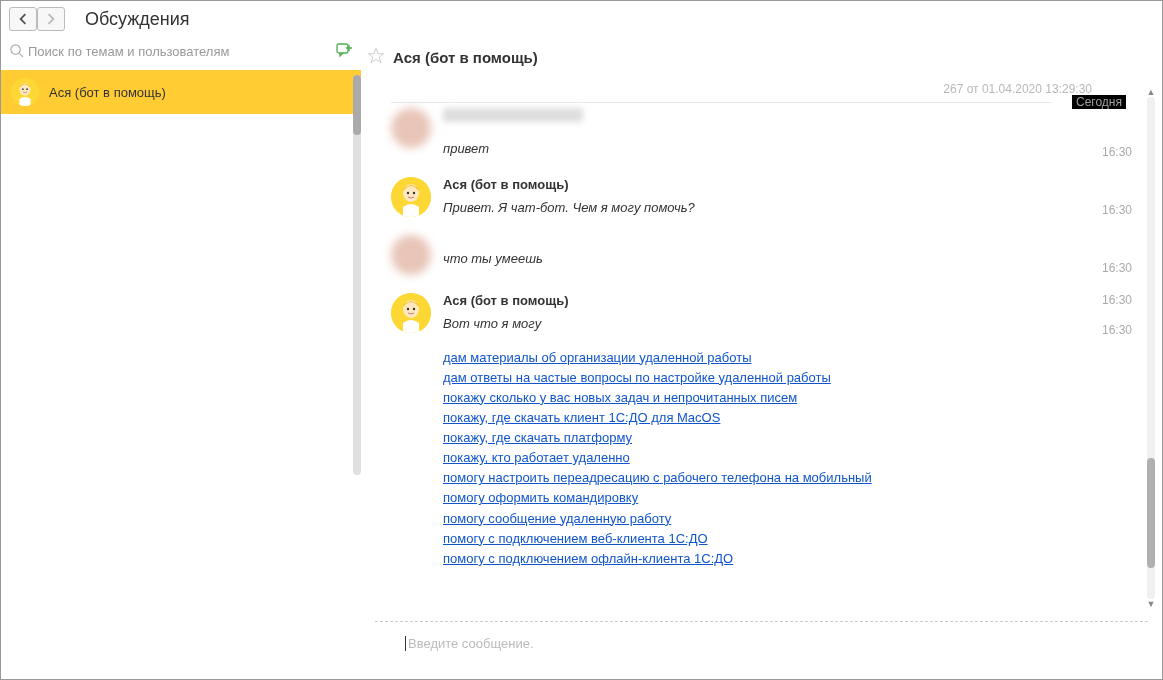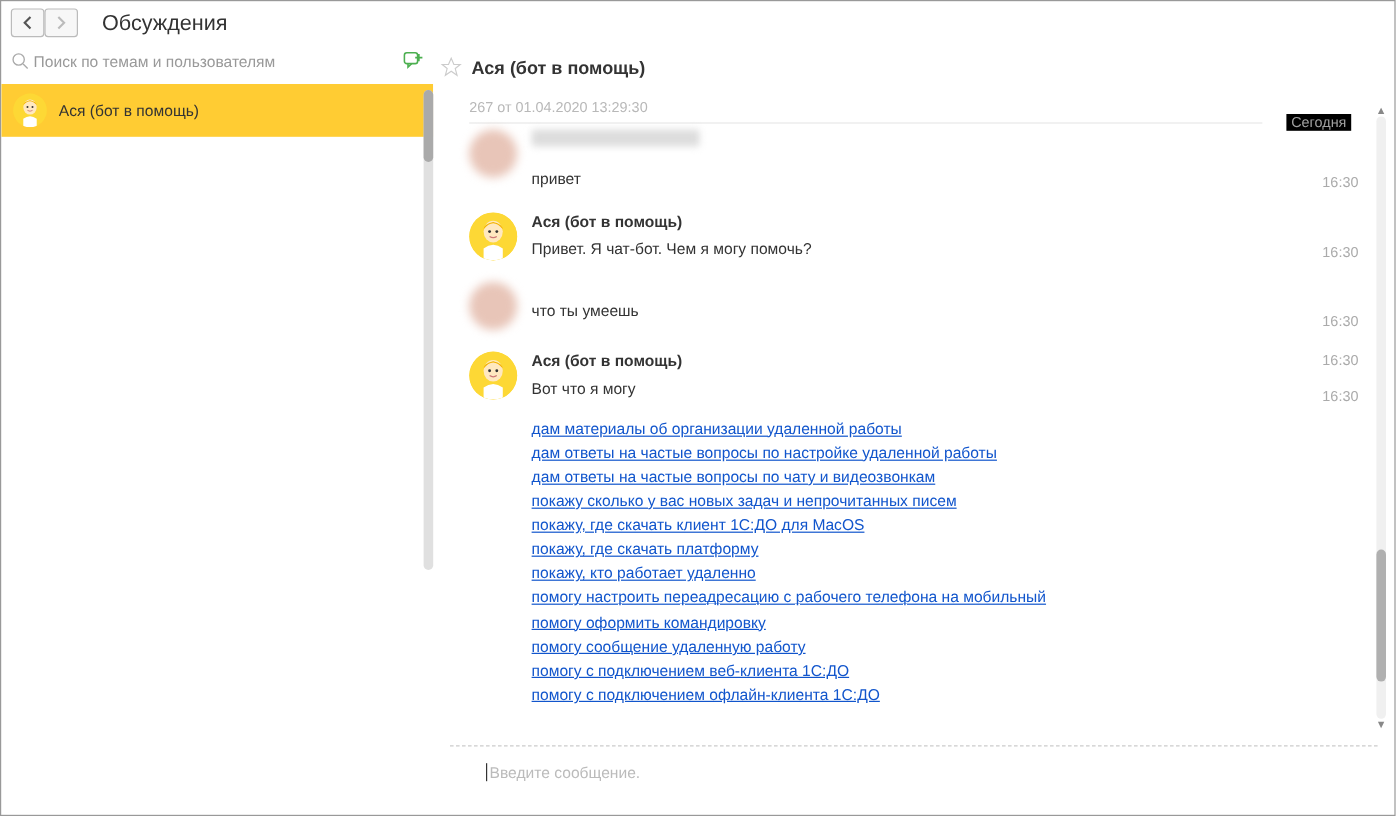--- a/index.html
+++ b/index.html
@@ -27,32 +27,32 @@
 
 .left-scroll { position: absolute; right: 0; top: 38px; width: 8px; height: 400px; background: #e0e0e0; border-radius: 4px; }
 .left-scroll-thumb { width: 8px; height: 60px; background: #aaa; border-radius: 4px; margin-top: 0; }
 
 .right { flex: 1; display: flex; flex-direction: column; position: relative; }
 .chat-header { display: flex; align-items: center; padding: 10px 20px 12px 6px; gap: 8px; }
 .star { color: #ccc; cursor: pointer; }
 .chat-title { font-size: 15px; font-weight: bold; }
 
 .chat-body { flex: 1; overflow-y: auto; padding: 0 30px 0 30px; position: relative; }
-.date-sep { text-align: left; color: #b8b8b8; font-size: 12px; margin: 2px 0 2px 0; padding-right: 40px; }
+.date-sep { text-align: right; color: #b8b8b8; font-size: 12px; margin: 2px 0 2px 0; padding-right: 40px; }
 .sep-line { position: relative; margin: 6px 0 12px 0; }
 .sep-line::before { content: ""; position: absolute; top: 50%; left: 0; right: 80px; border-top: 1px solid #e8e8e8; }
 .sep-label { position: absolute; right: 6px; top: -7px; background: #000000; color: #a0a0a0; font-size: 12px; padding: 0 4px; }
 
 .msg { display: flex; margin-bottom: 18px; gap: 12px; }
 .msg-avatar { width: 40px; height: 40px; border-radius: 50%; background: #fdd835; flex-shrink: 0; display:flex; align-items:center; justify-content:center; overflow:hidden;}
 .msg-avatar.blur { background: #e8c5b8; filter: blur(4px); }
 .msg-content { flex: 1; min-width: 0; }
 .msg-name { font-weight: bold; font-size: 13px; margin-bottom: 6px; }
 .msg-name.blur-name { display:inline-block; width:140px; height:14px; background:#ddd; filter:blur(3px); border-radius:2px;}
-.msg-text { font-size: 13px; line-height: 1.5; }
+.msg-text { font-size: 13px; line-height: 1.5; font-style: italic; }
 .msg-time { color: #aaa; font-size: 12px; padding-left: 8px; white-space: nowrap; }
 .msg-time-col { display: flex; flex-direction: column; gap: 16px; align-items: flex-end;}
 
 .link-list { margin-top: 0; }
 .link-list a { display: block; color: #1155cc; text-decoration: underline; font-size: 13px; line-height: 1.55; cursor: pointer; }
 
 .input-area { border-top: 1px dashed #ccc; margin: 6px 14px 14px 14px; padding: 14px 30px; }
 .msg-input { width: 100%; border: none; outline: none; font-size: 13px; border-left: 1px solid #333; padding-left: 2px;}
 .msg-input::placeholder { color: #bbb; }
 
@@ -185,21 +185,20 @@
               <path d="M12 30 Q20 24 28 30 L28 40 L12 40 Z" fill="#fff"></path>
             </svg>
         </div>
         <div class="msg-content">
           <div class="msg-name">Ася (бот в помощь)</div>
           <div class="msg-text">Вот что я могу</div>
           <div style="height:14px"></div>
           <div class="link-list">
             <a>дам материалы об организации удаленной работы</a>
             <a>дам ответы на частые вопросы по настройке удаленной работы</a>
-            <a>дам ответы на частые вопросы по чату и видеозвонкам</a>
             <a>покажу сколько у вас новых задач и непрочитанных писем</a>
             <a>покажу, где скачать клиент 1С:ДО для MacOS</a>
             <a>покажу, где скачать платформу</a>
             <a>покажу, кто работает удаленно</a>
             <a>помогу настроить переадресацию с рабочего телефона на мобильный</a>
             <a>помогу оформить командировку</a>
             <a>помогу сообщение удаленную работу</a>
             <a>помогу с подключением веб-клиента 1С:ДО</a>
             <a>помогу с подключением офлайн-клиента 1С:ДО</a>
           </div>

